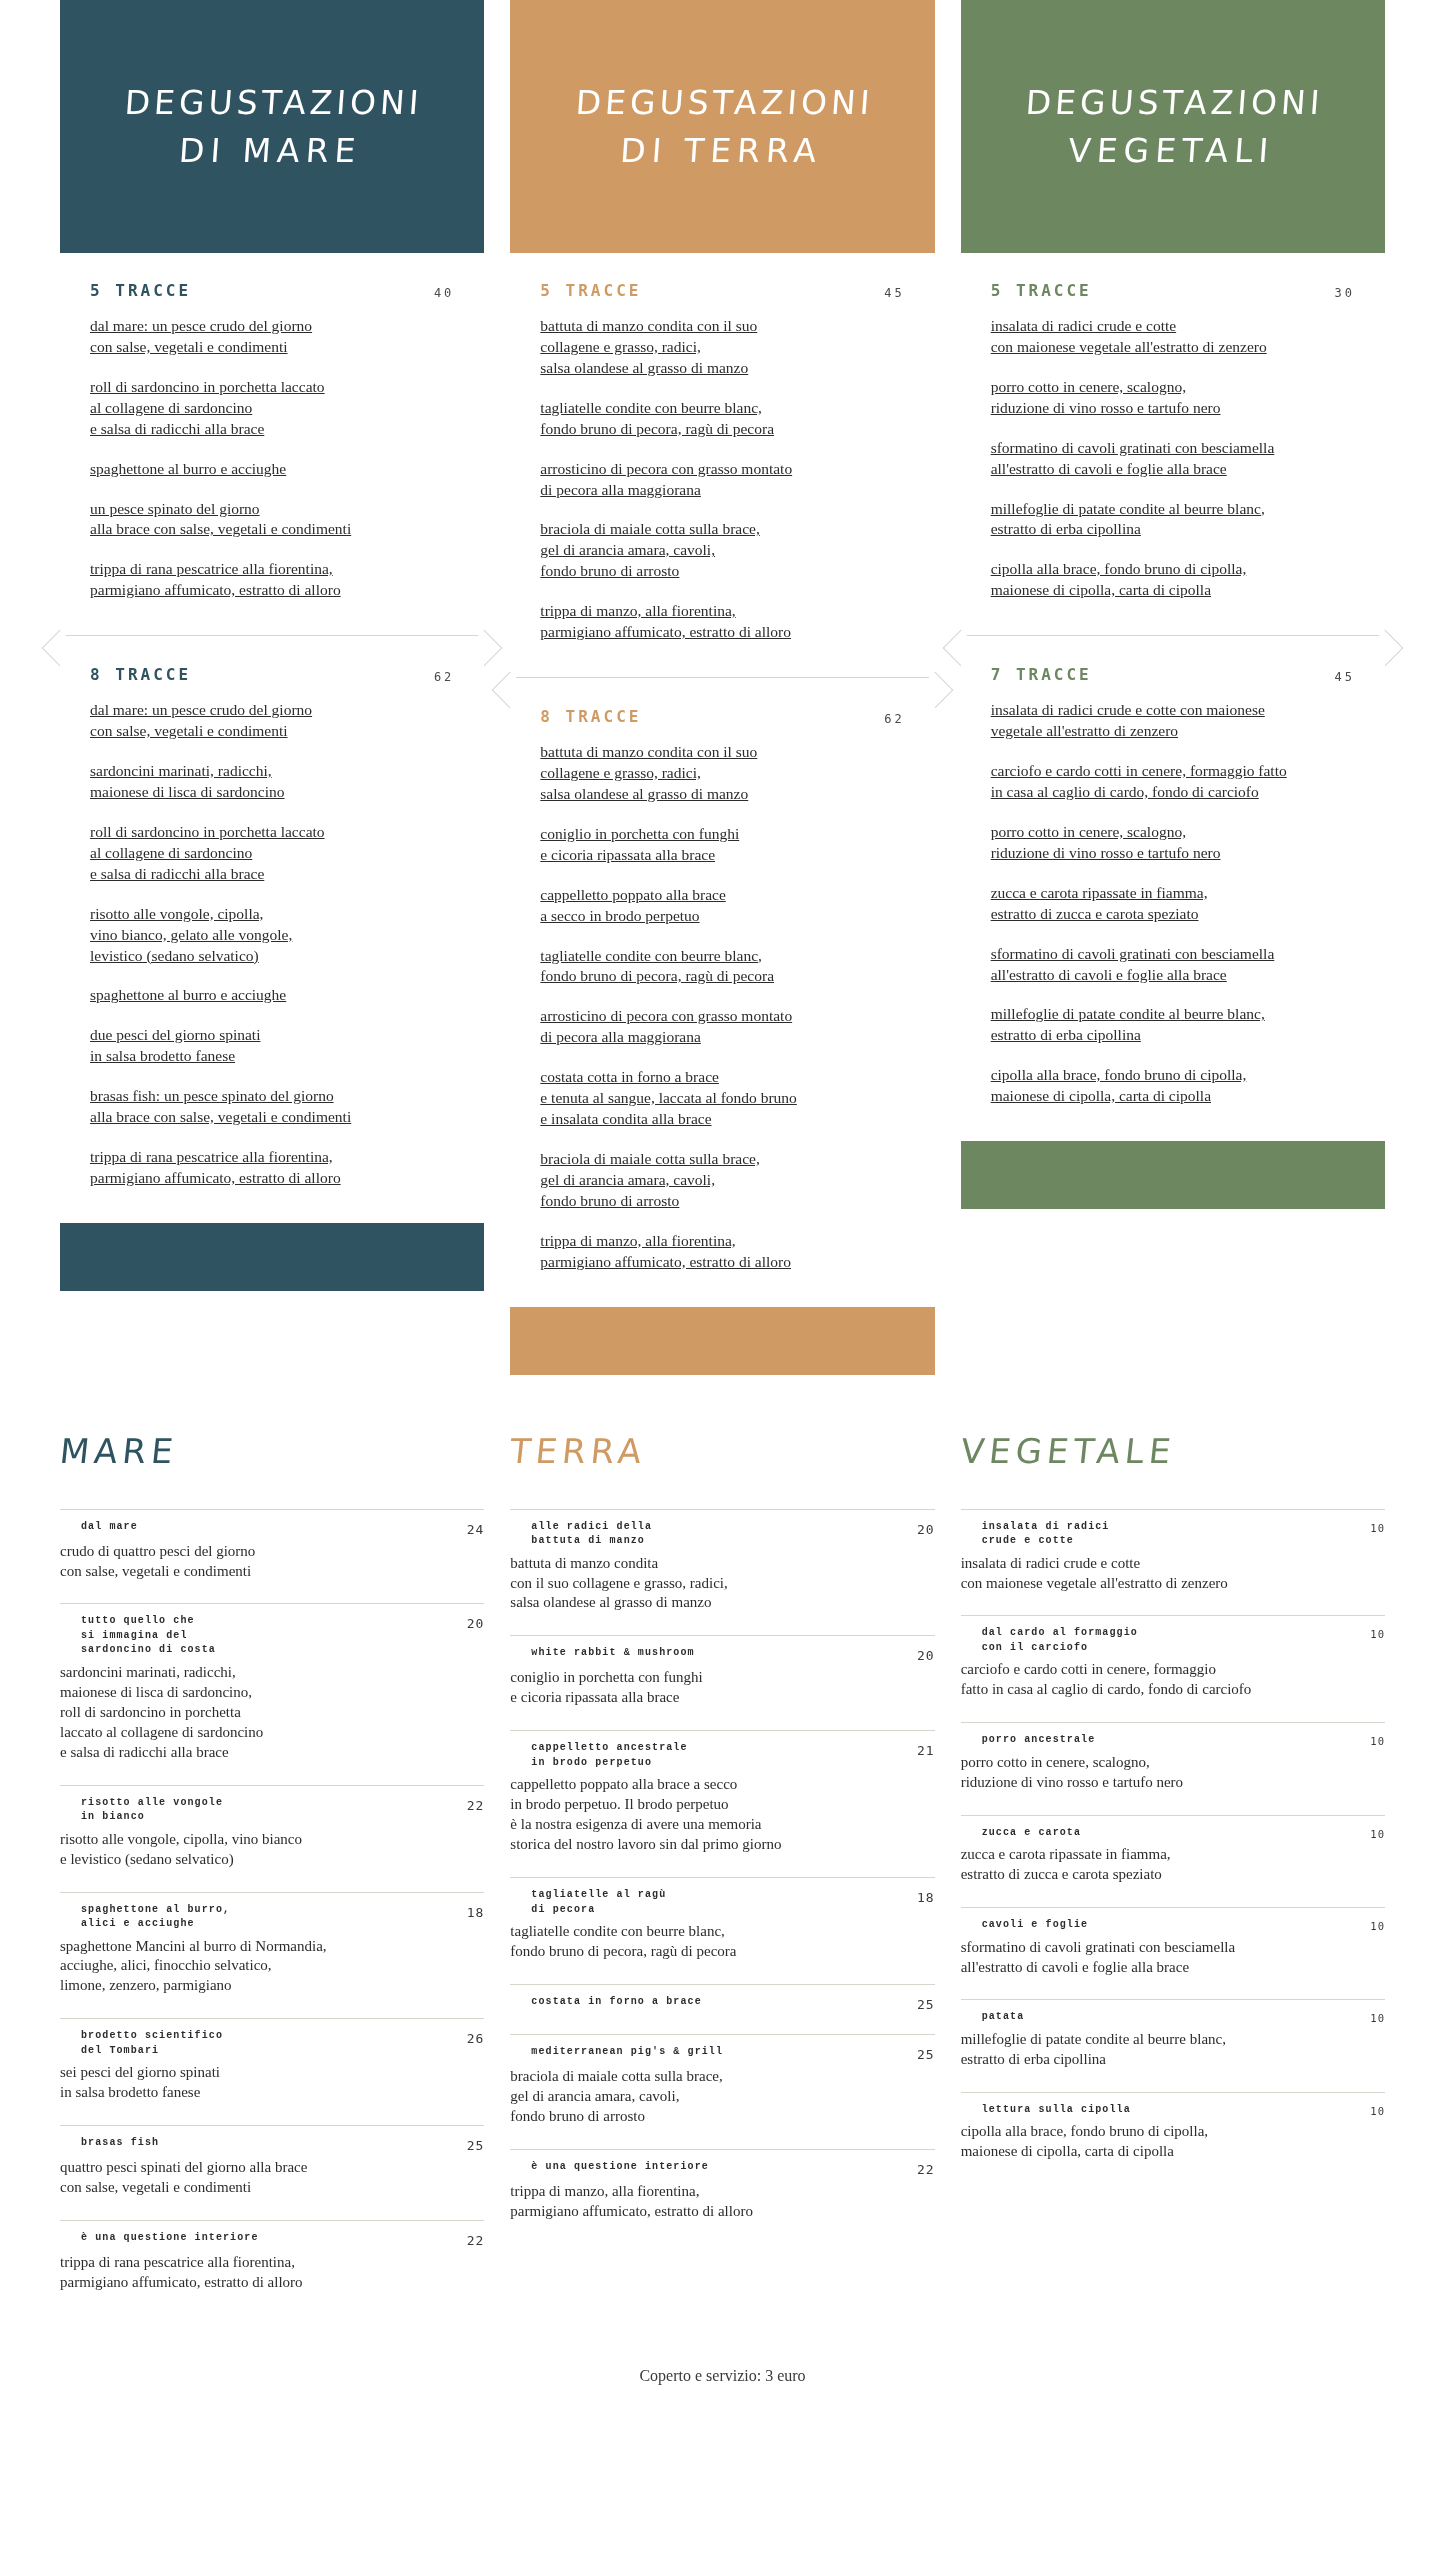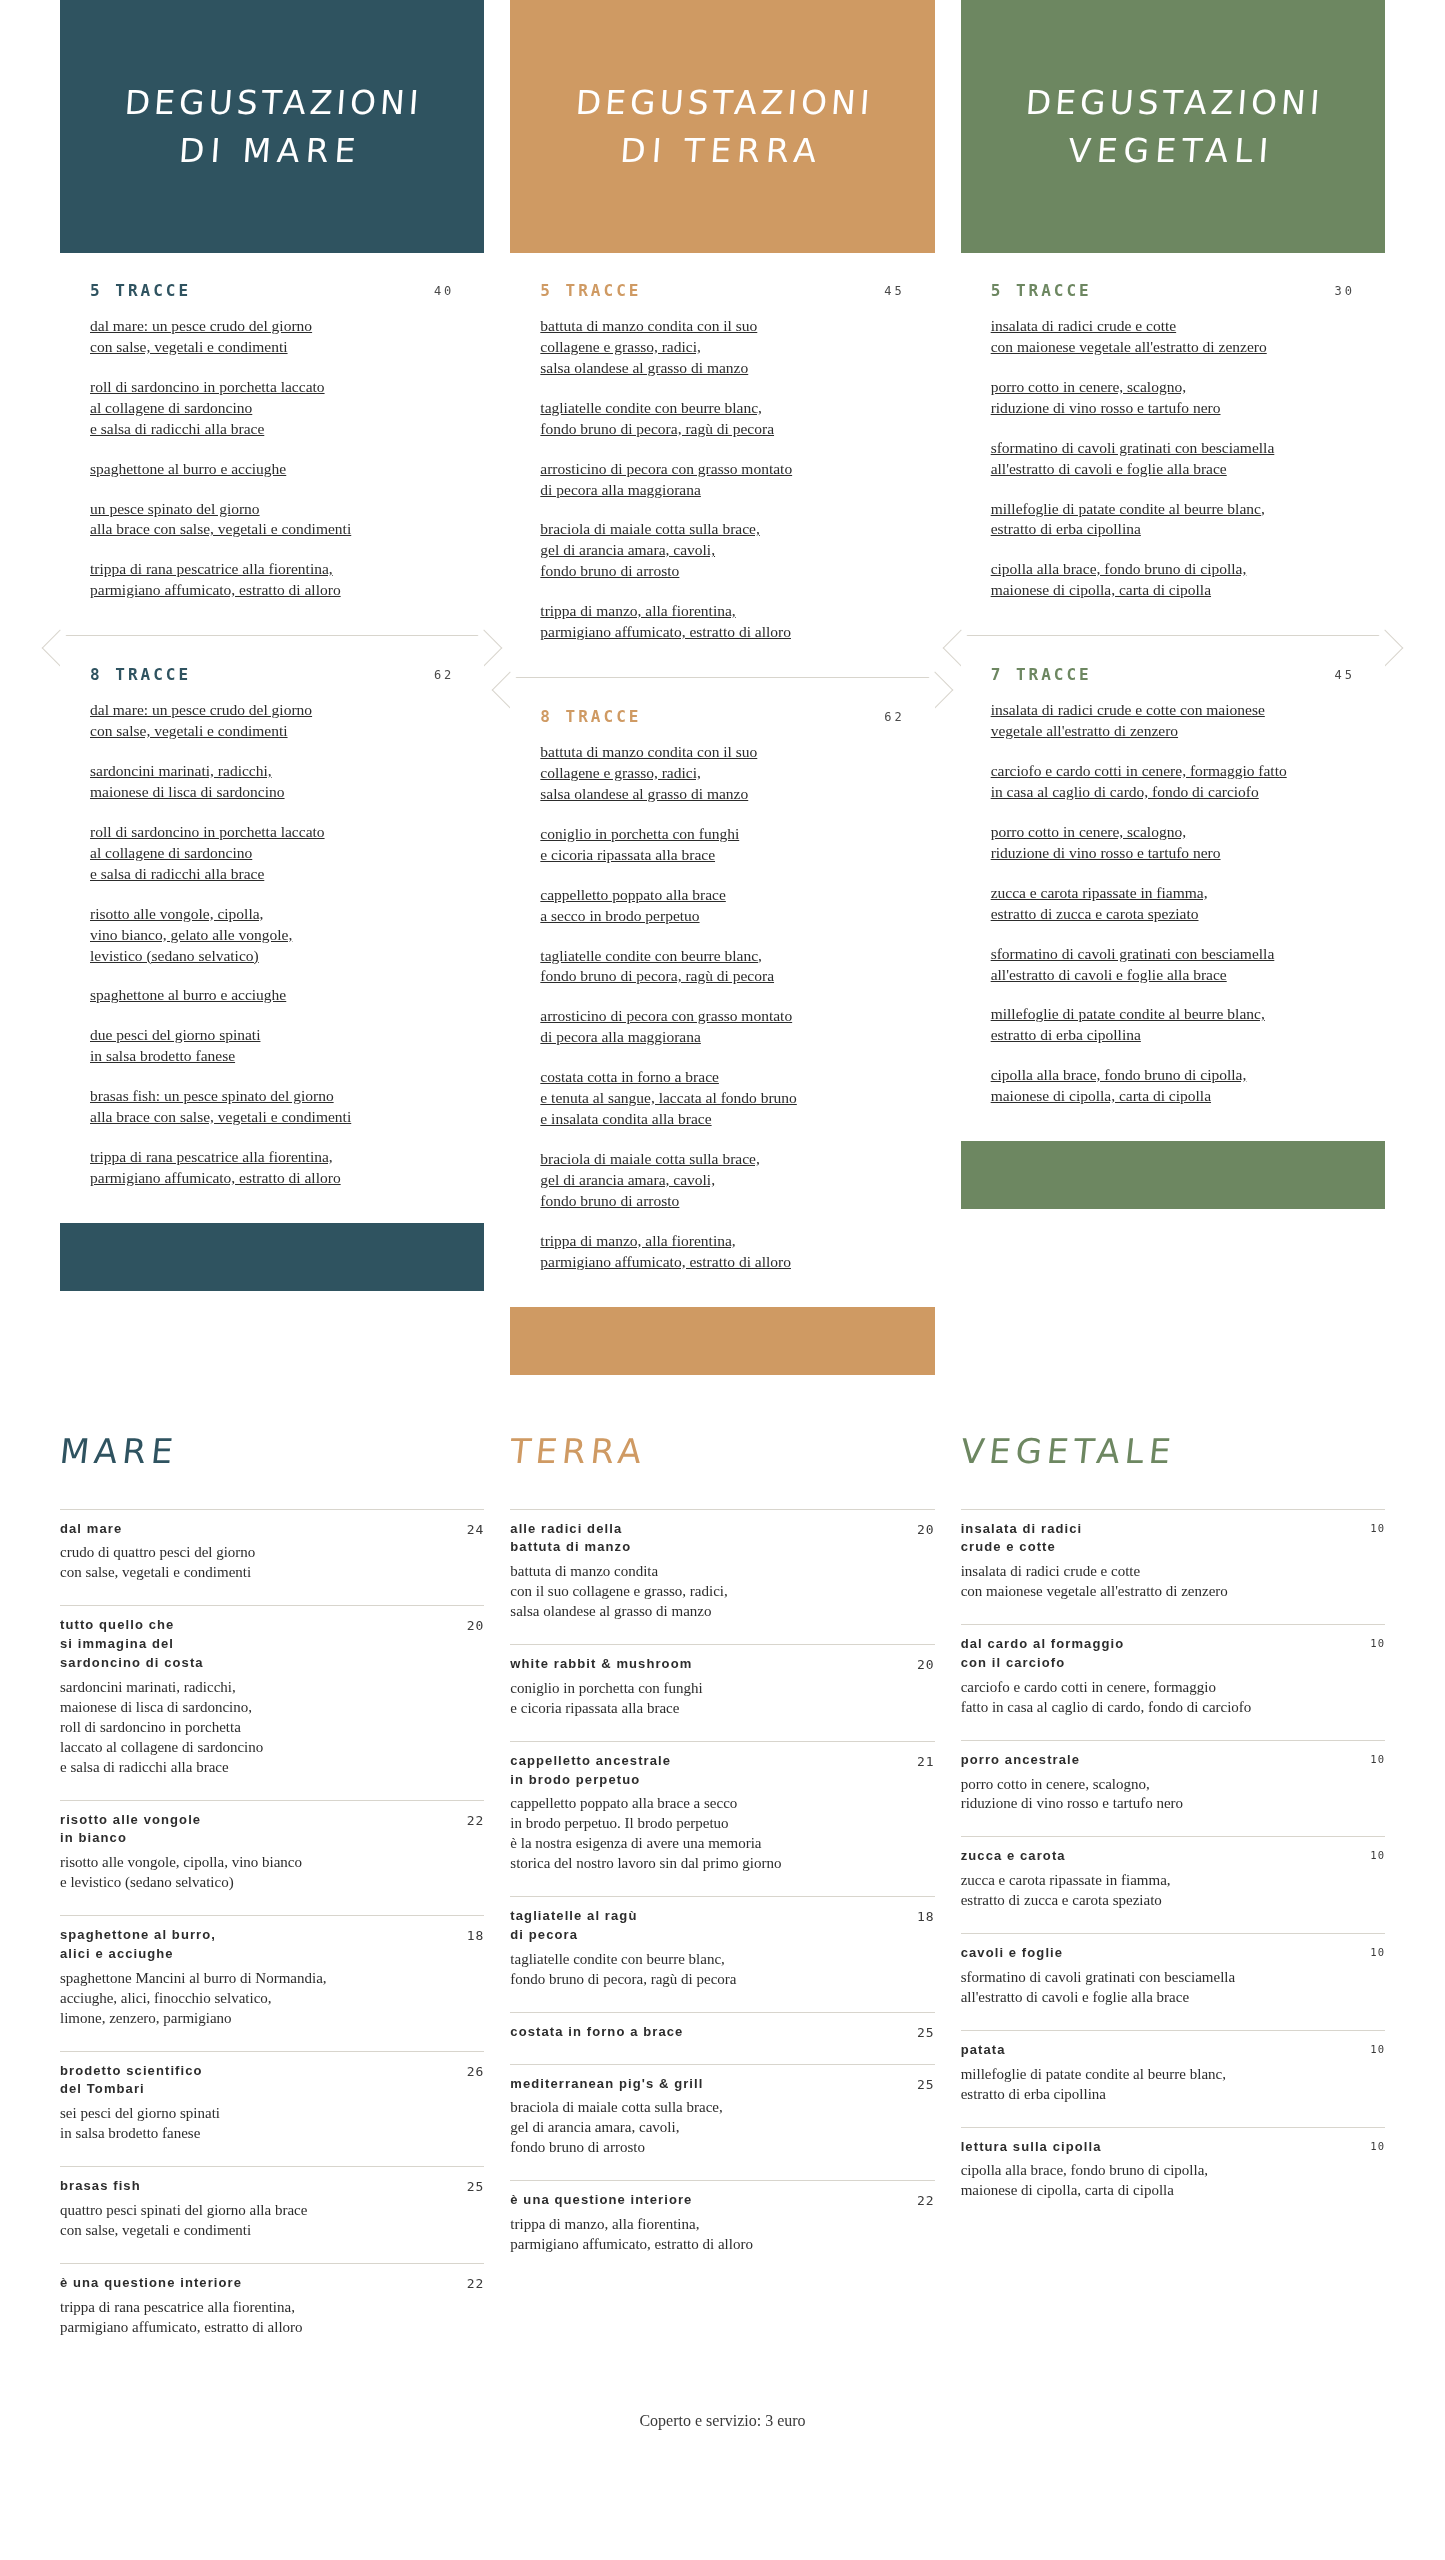--- a/index.html
+++ b/index.html
@@ -53,21 +53,21 @@
     position: relative;
   }
   .divider::before {
     content: "";
     position:absolute; left:0; right:0; top:0;
     border-top: 1px solid #d8d5cd;
   }
 
   .card-head {
     display: flex;
-    align-items: center;
+    align-items: flex-end;
     justify-content: space-between;
     margin-bottom: 16px;
   }
   .card-title {
     font-family: "DejaVu Sans Mono", monospace;
     font-size: 16px;
     letter-spacing: 3px;
     font-weight: 700;
   }
   .card-price {
@@ -128,27 +128,28 @@
 
   .dish { margin-bottom: 22px; position: relative; }
   .dish-rule { border-top: 1px solid #d8d5cd; margin-bottom: 10px; }
   .dish-head {
     display: flex;
     justify-content: space-between;
     align-items: flex-start;
     gap: 10px;
   }
   .dish-name {
-    font-family: Liberation Sans, sans-serif;
-    font-size: 13px;
+    font-family: Liberation Mono, monospace;
+    font-size: 10px;
     letter-spacing: 1.1px;
     font-weight: 700;
     line-height: 1.45;
     white-space: pre-line;
     flex: 1;
+    margin-left: 21px;
   }
   .dish-price {
     font-family: "DejaVu Sans Mono", monospace;
     font-size: 13px;
     letter-spacing: 1px;
     color: #3a3a3a;
     padding-top: 2px;
   }
   .veg-col .dish-price { font-size: 10.5px; margin-left: 38px; }
   .dish-desc {

